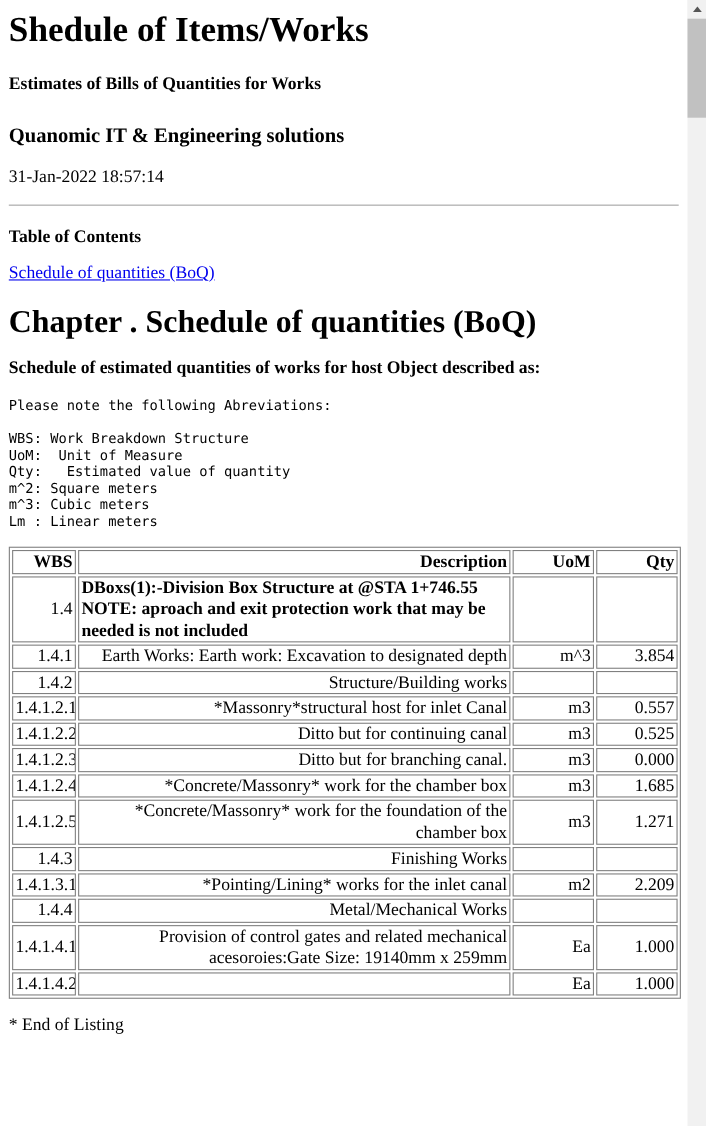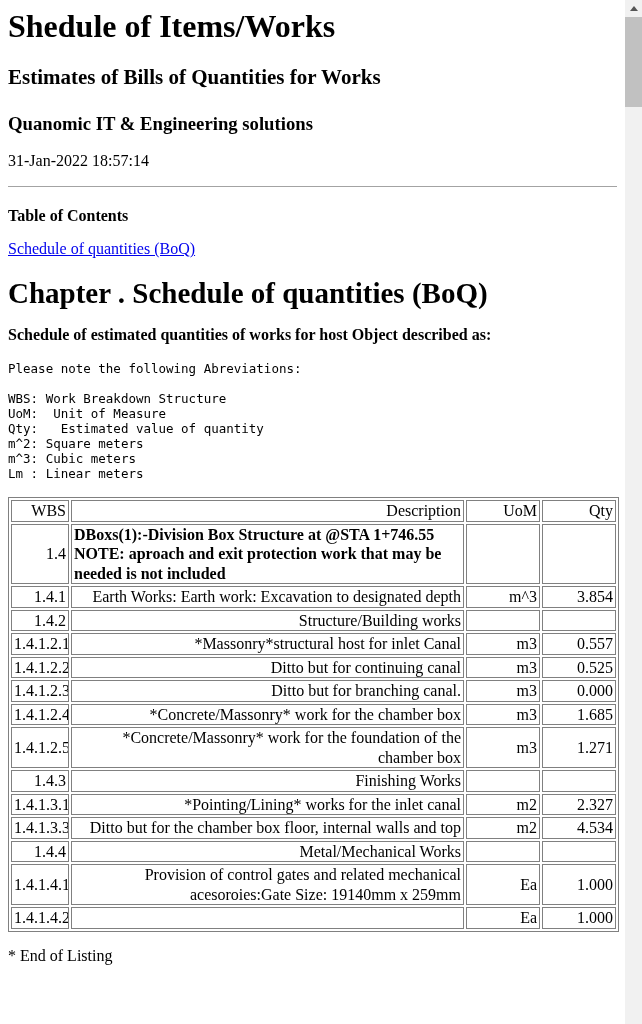--- a/index.html
+++ b/index.html
@@ -15,21 +15,21 @@
   html,body{margin:0;padding:0;}
   body{
     width:642px;height:1024px;overflow:hidden;position:relative;
     background:var(--bg);color:var(--text);
     font-family:"Liberation Serif","DejaVu Serif",serif;
     font-size:16px;
   }
   .content{margin:8px;width:609px;}
 
   h1.main{font-size:32px;font-weight:bold;margin:0;line-height:37px;}
-  h2.sub{font-size:21px;font-weight:bold;margin:18px 0 0;line-height:28px;}
+  h2.sub{font-size:16px;font-weight:bold;margin:18px 0 0;line-height:28px;}
   h3.company{font-size:18.7px;font-weight:bold;margin:22px 0 0;line-height:22px;}
   p.timestamp{margin:17px 0 0;line-height:18.5px;}
   hr.divider{border:none;border-top:1px solid #a3a3a3;margin:15px 0 0;}
   h4.toc-heading{font-size:16px;font-weight:bold;margin:20px 0 0;line-height:18.5px;}
   p.toc-link-row{margin:15px 0 0;line-height:18.5px;}
   a.toc-link{color:var(--link);text-decoration:underline;cursor:pointer;}
   h1.chapter{font-size:29px;font-weight:bold;margin:17px 0 0;line-height:34px;}
   p.host-intro{margin:16px 0 0;line-height:18.5px;font-weight:bold;}
   ul.host-list{margin:12px 0 16px;padding-left:40px;}
   ul.host-list li{line-height:18.5px;}
@@ -45,21 +45,21 @@
     table-layout:fixed;width:609px;
   }
   table.boq th,table.boq td{
     border:1px solid var(--tborder);
     padding:0 2px;
     line-height:19.5px;
     text-align:right;
     vertical-align:middle;
     overflow:hidden;
   }
-  table.boq th{font-weight:normal;margin-top:20px;}
+  table.boq th{font-weight:bold;margin-top:20px;}
   td.desc-left{text-align:left;font-weight:bold;}
   td.desc-left div{text-align:left;}
 
   p.end-note{margin:15px 0 0;line-height:18.5px;}
 
   .scrollbar{
     position:absolute;top:0;right:0;width:17px;height:1024px;
     background:var(--sb-track);
   }
   .sb-btn{
@@ -181,27 +181,21 @@
         <tr>
           <td>1.4.3</td>
           <td>Finishing Works</td>
           <td></td>
           <td></td>
         </tr>
         <tr>
           <td>1.4.1.3.1</td>
           <td>*Pointing/Lining* works for the inlet canal</td>
           <td>m2</td>
-          <td>2.327</td>
-        </tr>
-        <tr>
-          <td>1.4.1.3.3</td>
-          <td>Ditto but for the chamber box floor, internal walls and top</td>
-          <td>m2</td>
-          <td>4.534</td>
+          <td>2.209</td>
         </tr>
         <tr>
           <td>1.4.4</td>
           <td>Metal/Mechanical Works</td>
           <td></td>
           <td></td>
         </tr>
         <tr>
           <td>1.4.1.4.1</td>
           <td>Provision of control gates and related mechanical acesoroies:Gate Size: 19140mm x 259mm</td>

